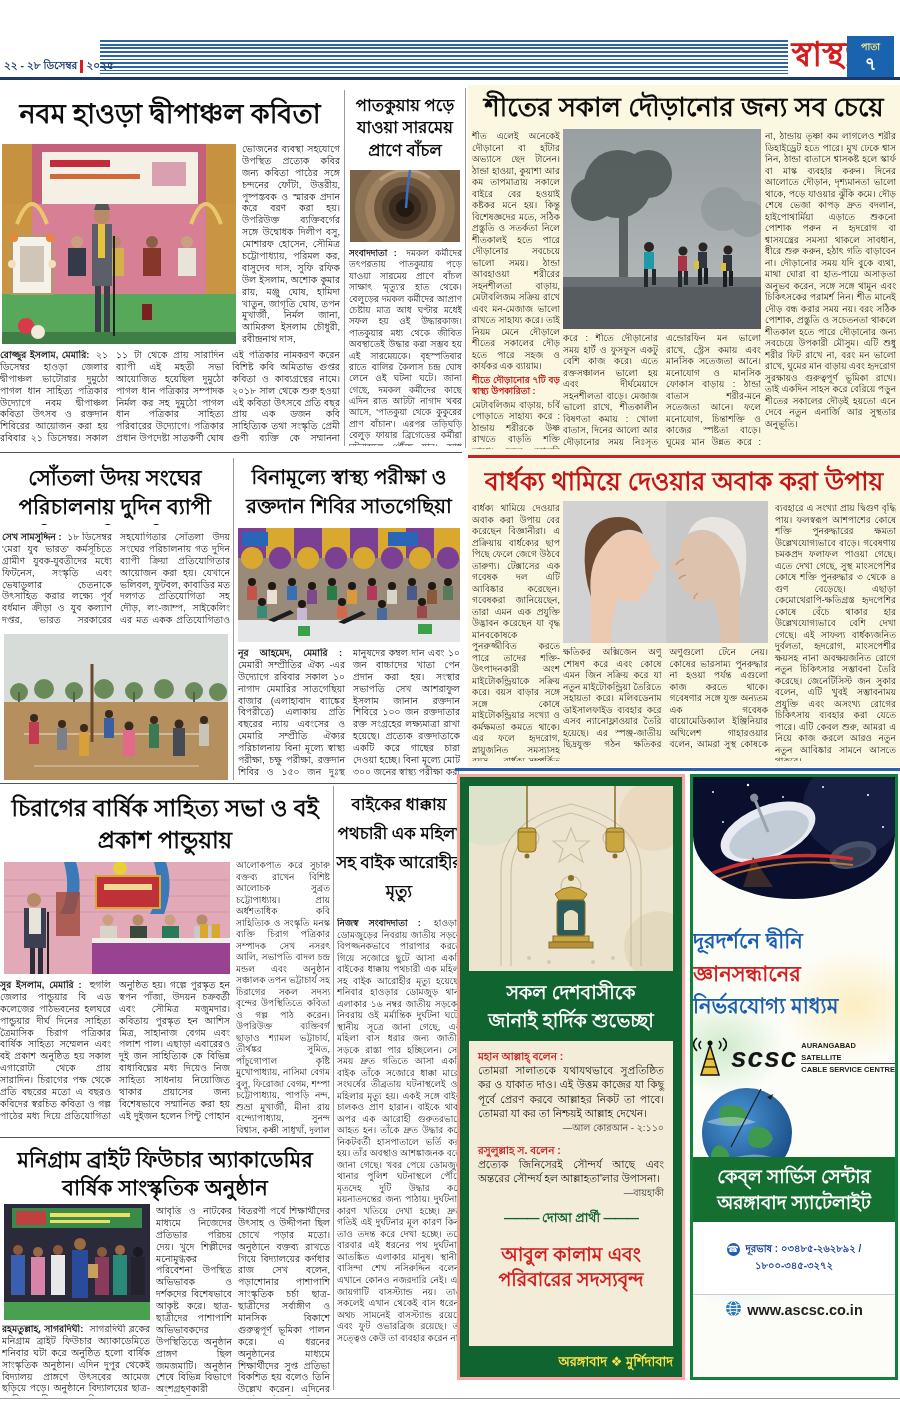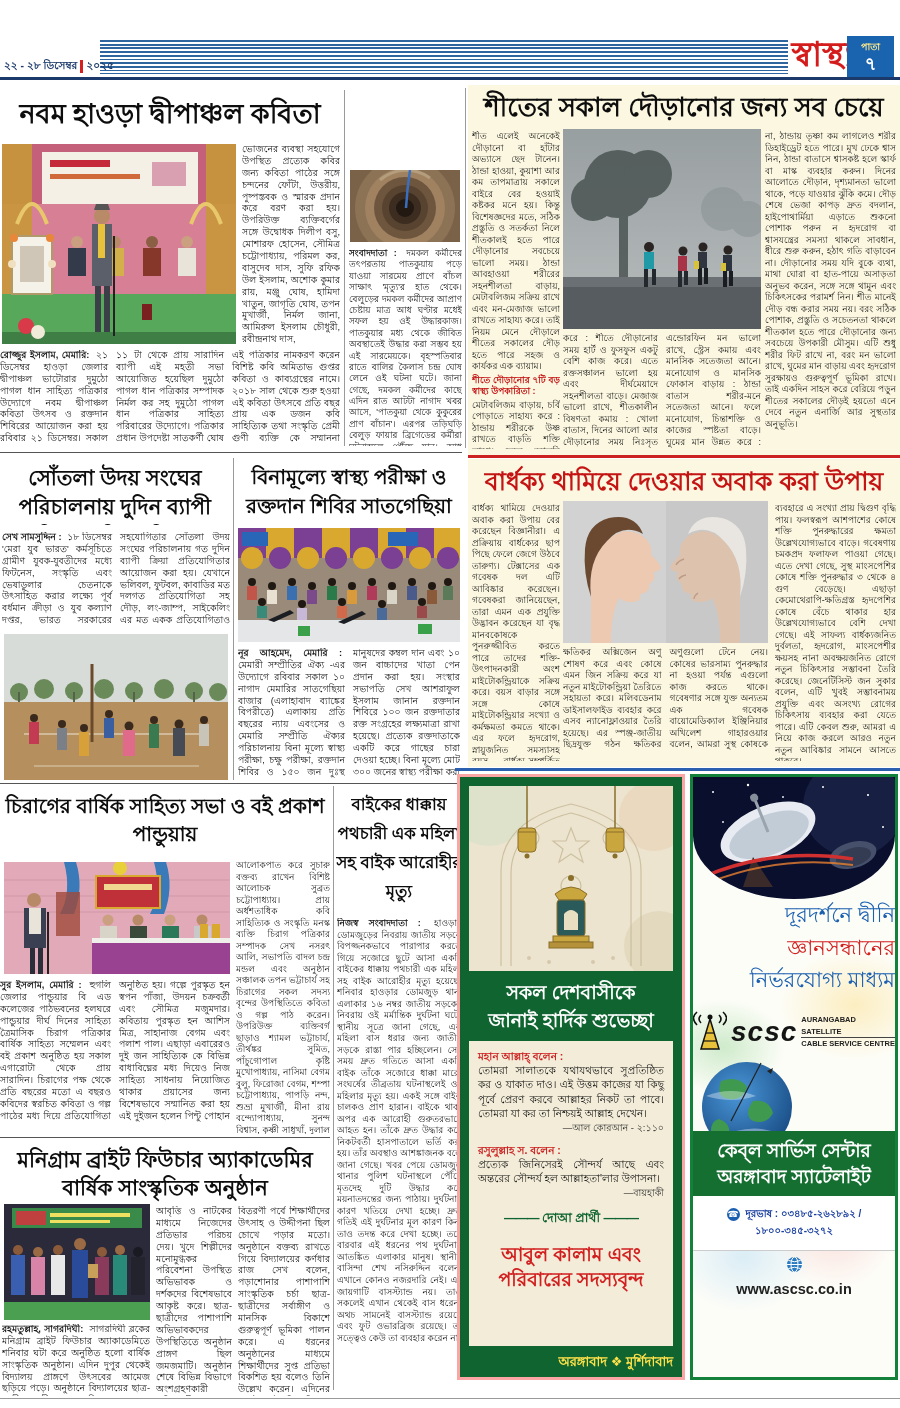--- a/index.html
+++ b/index.html
@@ -42,36 +42,36 @@
   .doa .dash{letter-spacing:-1px;}
   .ad1-name{color:#d21f1f;font-weight:bold;font-size:19px;text-align:center;line-height:1.3;}
   .ad1-places{color:#ffe24a;font-weight:bold;font-size:13px;text-align:right;padding:6px 0;}
   .ad2{left:690px;top:774px;width:208px;height:606px;border:3px solid #13813a;box-sizing:border-box;overflow:hidden;
        background:
         radial-gradient(90px 70px at 15% 45%,rgba(120,200,120,.35),transparent 70%),
         radial-gradient(110px 80px at 80% 38%,rgba(250,215,110,.4),transparent 70%),
         radial-gradient(90px 90px at 70% 75%,rgba(240,150,150,.3),transparent 70%),
         radial-gradient(100px 80px at 25% 80%,rgba(140,200,240,.3),transparent 70%),#fdfdf8;}
   .sat-wrap{width:202px;height:122px;overflow:hidden;border-radius:0 0 55% 55% / 0 0 70px 70px;}
-  .ad2-lines{text-align:right;font-weight:normal;font-size:21px;line-height:1.55;}
+  .ad2-lines{margin-top:26px;text-align:left;font-weight:bold;font-size:21px;line-height:1.55;}
   .ad2-l1,.ad2-l3{color:#1a5fb0;}
   .ad2-l2{color:#d21f1f;}
   .ad2-logo{display:flex;align-items:center;justify-content:center;gap:4px;margin-top:12px;}
   .scsc{font-size:28px;font-weight:bold;font-style:italic;color:#151515;letter-spacing:1px;}
   .ad2-eng{font-size:7.5px;font-weight:bold;color:#222;line-height:1.5;}
   .ad2-eng .t{border-bottom:1px solid #444;}
   .earth{margin:6px 0 0 8px;}
   .ad2-green{background:#156f31;margin-top:-26px;position:relative;padding:7px 2px;color:#fff;
      font-weight:bold;font-size:18.5px;text-align:center;line-height:1.4;}
   .ad2-phone{background:#fff;color:#1a3fa0;font-weight:bold;font-size:10px;text-align:center;
-     padding:10px 0;border-bottom:1px solid #ccc;}
+     padding:19px 0;border-bottom:1px solid #ccc;}
   .phone-ic{display:inline-block;width:13px;height:13px;border-radius:50%;background:#1a5fb0;color:#fff;
      font-size:9px;line-height:13px;text-align:center;margin-right:3px;}
   .ad2-web{display:flex;align-items:center;justify-content:center;gap:5px;padding:5px 0;
-     font-size:14.5px;font-weight:bold;color:#222;flex-direction:column;}
+     font-size:14.5px;font-weight:bold;color:#222;}
 </style>
 </head>
 <body>
 
 <div class="page">
 
   <div class="abs hdr-stripes"></div>
   <div class="abs hdr-date">
     <span>২২ - ২৮ ডিসেম্বর</span>
     <span class="bar"></span>
@@ -134,20 +134,21 @@
   <div class="abs body-txt" style="left:242px;top:144px;width:98px;height:202px;">ভোজনের ব্যবস্থা সহযোগে উপস্থিত প্রত্যেক কবির জন্য কবিতা পাঠের সঙ্গে চন্দনের ফোঁটা, উত্তরীয়, পুষ্পস্তবক ও স্মারক প্রদান করে বরণ করা হয়। উপরিউক্ত ব্যক্তিবর্গের সঙ্গে উদ্বোধক দিলীপ বসু, মোশারফ হোসেন, সৌমিত্র চট্টোপাধ্যায়, পরিমল কর, বাসুদেব দাস, সুফি রফিক উল ইসলাম, অশোক কুমার রায়, মঞ্জু ঘোষ, হামিদা খাতুন, জাগৃতি ঘোষ, তপন মুখার্জী, নির্মল জানা, আমিরুল ইসলাম চৌধুরী, রবীন্দ্রনাথ দাস,</div>
   <div class="abs body-txt cols3" style="left:0;top:350px;width:340px;height:96px;">
     <span class="byline">রোজ্জুর ইসলাম, মেমারি:</span>
     <span>২১ ডিসেম্বর হাওড়া জেলার দ্বীপাঞ্চল ভাটোরার দুমুঠো পাগল ধান সাহিত্য পত্রিকার উদ্যোগে নবম দ্বীপাঞ্চল কবিতা উৎসব ও রক্তদান শিবিরের আয়োজন করা হয় রবিবার ২১ ডিসেম্বর। সকাল ১১ টা থেকে প্রায় সারাদিন ব্যাপী এই মহতী সভা আয়োজিত হয়েছিল দুমুঠো পাগল ধান পত্রিকার সম্পাদক নির্মল কর সহ দুমুঠো পাগল ধান পত্রিকার সাহিত্য পরিবারের উদ্যোগে। পত্রিকার প্রধান উপদেষ্টা সাতকর্ণী</span>
     <span>ঘোষ এই পত্রিকার নামকরণ করেন বিশিষ্ট কবি অমিতাভ গুপ্তর কবিতা ও কাব্যগ্রন্থের নামে। ২০১৮ সাল থেকে শুরু হওয়া এই কবিতা উৎসবে প্রতি বছর প্রায় এক ডজন কবি সাহিত্যিক তথা সংস্কৃতি প্রেমী গুণী ব্যক্তি কে সম্মাননা জ্ঞাপন করা হয়, এবারও তার ব্যতিক্রম ঘটেনি। এই সকল গুণী ব্যক্তিদের বরণ করা হয় চন্দনের ফোঁটা, উত্তরীয়, পুষ্পস্তবক, স্মারক, বাঁধানো সম্মাননা পত্র এবং মিষ্টির প্যাকেট সহযোগে। টিফিন এবং মধ্যাহ্ন</span>
     
   </div>
 
   <div class="abs vrule" style="left:344px;top:90px;height:356px;"></div>
 
+  <div class="abs headline" style="left:347px;top:94px;width:116px;height:72px;font-size:16.5px;line-height:1.35;">পাতকুয়ায় পড়ে যাওয়া সারমেয় প্রাণে বাঁচল</div>
   <div class="abs photo" style="left:350px;top:170px;width:110px;height:72px;">
     <svg width="110" height="72" viewBox="0 0 110 72" preserveAspectRatio="none">
       <rect width="110" height="72" fill="#7a6248"></rect>
       <circle cx="55" cy="38" r="50" fill="#8d7356"></circle>
       <circle cx="55" cy="38" r="40" fill="#a08260"></circle>
       <circle cx="55" cy="38" r="31" fill="#6e563e"></circle>
       <circle cx="55" cy="38" r="23" fill="#57432f"></circle>
       <circle cx="55" cy="38" r="16" fill="#3c2d20"></circle>
       <circle cx="55" cy="38" r="9" fill="#221912"></circle>
       <path d="M30,10 a40,40 0 0 1 50,-2" fill="none" stroke="#c8b89a" stroke-width="3" opacity="0.5"></path>
@@ -366,21 +367,21 @@
   </div>
   <div class="abs body-txt cols2" style="left:238px;top:648px;width:222px;height:132px;">
     <span class="byline">নূর আহমেদ, মেমারি :</span>
     <span>মেমারী সম্প্রীতির ঐক্য -এর উদ্যোগে রবিবার সকাল ১০ নাগাদ মেমারির সাতগেছিয়া বাজার (এলাহাবাদ ব্যাঙ্কের বিপরীতে) এলাকায় প্রতি বছরের ন্যায় এবংসের ও মেমারি সম্প্রীতি ঐক্যর পরিচালনায় বিনা মূল্যে স্বাস্থ্য পরীক্ষা, চক্ষু পরীক্ষা, রক্তদান শিবির ও ১৫০ জন দুঃস্থ মানুষদের কম্বল দান এবং ১০ জন বাচ্চাদের</span>
     <span>খাতা পেন প্রদান করা হয়। সংস্থার সভাপতি সেখ আশরাফুল ইসলাম জানান রক্তদান শিবিরে ১০০ জন রক্তদাতার রক্ত সংগ্রহের লক্ষ্যমাত্রা রাখা হয়েছে। প্রত্যেক রক্তদাতাকে একটি করে গাছের চারা দেওয়া হচ্ছে। বিনা মূল্যে মোট ৩০০ জনের স্বাস্থ্য পরীক্ষা করা হয়। শিবির উদ্বোধন করেন সাতগেছিয়া ফাঁড়ির আইসি বানী শংকর সিংহ মহাপাত্র।</span>
   </div>
 
   <div class="abs" style="left:455px;top:768px;width:445px;height:3px;background:#2b5fb0;"></div>
   <div class="abs hrule" style="left:0;top:783px;width:462px;"></div>
 
-  <div class="abs headline" style="left:0;top:792px;width:330px;height:66px;font-size:20px;line-height:1.4;text-align:center;">চিরাগের বার্ষিক সাহিত্য সভা ও বই প্রকাশ পান্ডুয়ায়</div>
+  <div class="abs headline" style="left:0;top:792px;width:330px;height:66px;font-size:23px;line-height:1.4;text-align:center;">চিরাগের বার্ষিক সাহিত্য সভা ও বই প্রকাশ পান্ডুয়ায়</div>
   <div class="abs photo" style="left:4px;top:862px;width:226px;height:112px;">
     <svg width="226" height="112" viewBox="0 0 226 112" preserveAspectRatio="none">
       <rect width="226" height="112" fill="#e2aab8"></rect>
       <g stroke="#d098a8" stroke-width="1">
         <line x1="0" y1="18" x2="226" y2="18"></line>
           <line x1="0" y1="34" x2="226" y2="34"></line>
           <line x1="0" y1="50" x2="226" y2="50"></line>
       </g>
       <path d="M60,0 q8,30 -4,52 l14,0 q10,-26 2,-52 z" fill="#3a7ab8"></path>
       <path d="M150,0 q8,30 -4,52 l14,0 q10,-26 2,-52 z" fill="#3a7ab8"></path>

